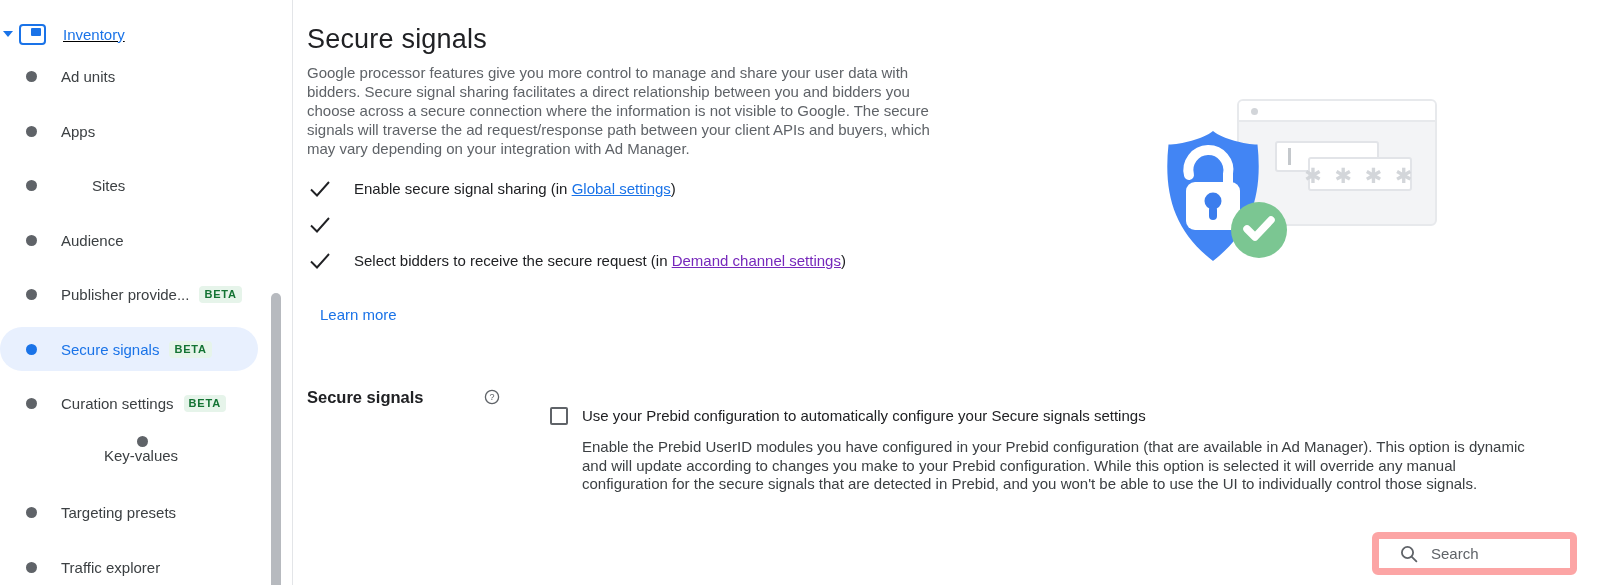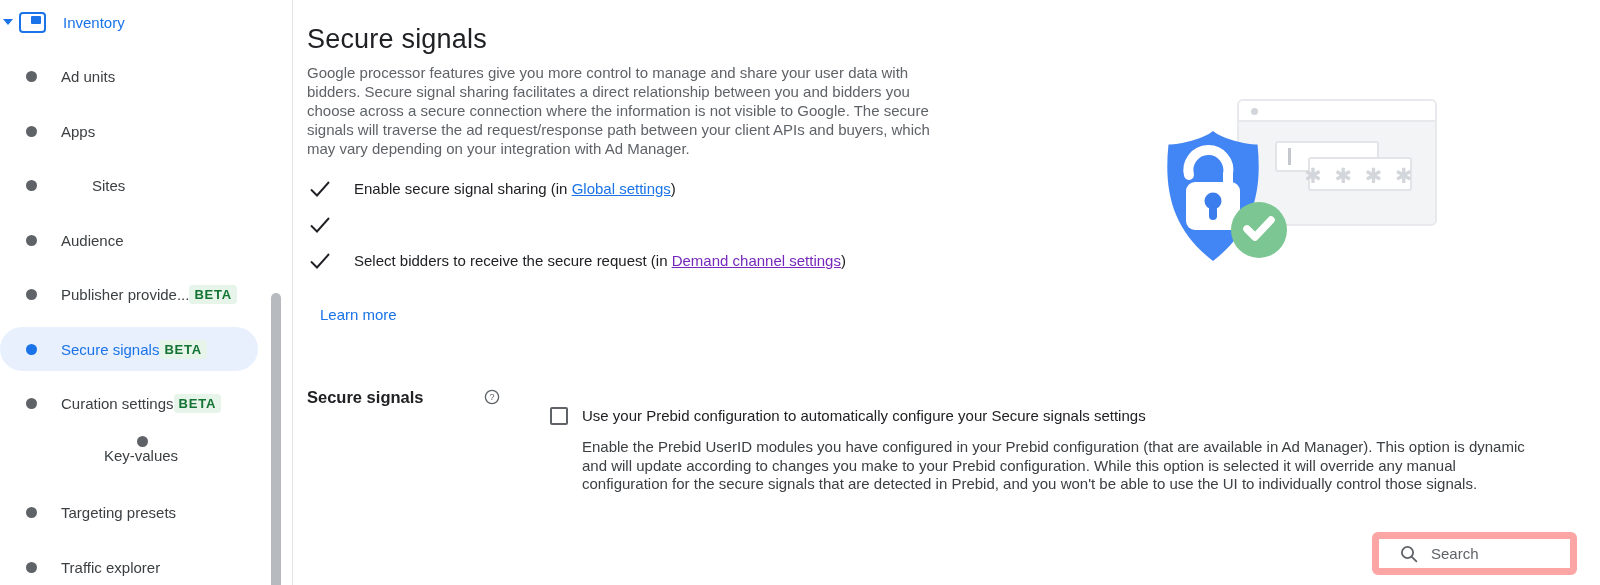--- a/index.html
+++ b/index.html
@@ -22,22 +22,22 @@
   .nav-bullet {
     width:11px; height:11px; border-radius:50%; background:#5f6368;
     margin-left:26px; flex:none;
   }
   .nav-row.selected .nav-bullet { background:var(--accent_blue); }
   .nav-label {
     margin-left:24px; font-size:15px; color:#3c4043; white-space:nowrap;
   }
   .nav-row.selected .nav-label { color:var(--accent_blue); }
   .beta-badge {
-    background:var(--beta_bg); color:var(--beta_green);
-    font-size:13px; font-weight:700; letter-spacing:.8px; line-height:1;
+    margin-left:10px; background:var(--beta_bg); color:var(--beta_green);
+    font-size:11px; font-weight:700; letter-spacing:.8px; line-height:1;
     padding:3px 5px; border-radius:4px; flex:none;
   }
   
   #inventory-row { top:0; }
   .caret-down {
     width:0; height:0; margin-left:3px;
     border-left:5px solid transparent; border-right:5px solid transparent;
     border-top:6px solid var(--accent_blue);
   }
   .inv-icon {
@@ -135,21 +135,21 @@
   }
   #shield-svg { position:absolute; left:1158px; top:130px; }
 </style>
 </head>
 <body>
 
 <div id="page">
 
   <div id="sidebar">
 
-    <div class="nav-row" id="inventory-row" style="top:0;">
+    <div class="nav-row" id="inventory-row" style="top:12px;text-decoration:underline;">
       <span class="caret-down"></span>
       <span class="inv-icon">
         <span class="inner-square"></span>
       </span>
       <span class="nav-label">Inventory</span>
     </div>
 
     <div class="nav-row" style="top:54px;">
       <span class="nav-bullet"></span>
       <span class="nav-label">Ad units</span>

